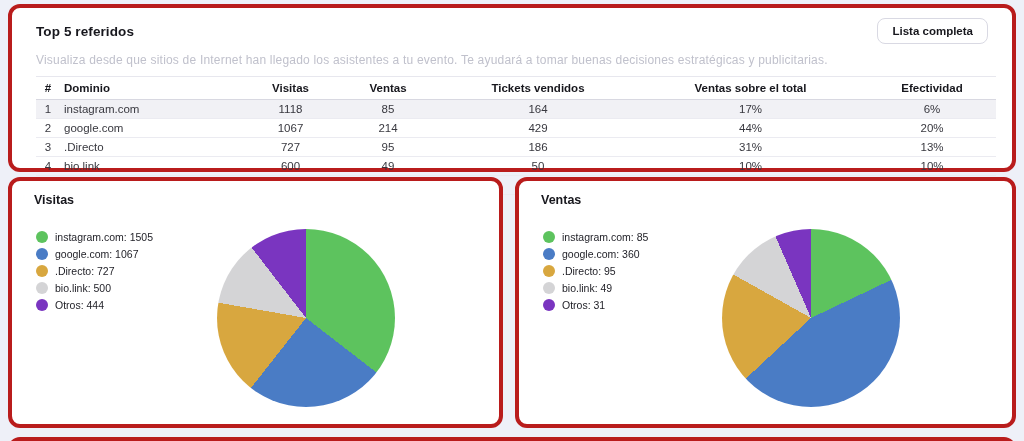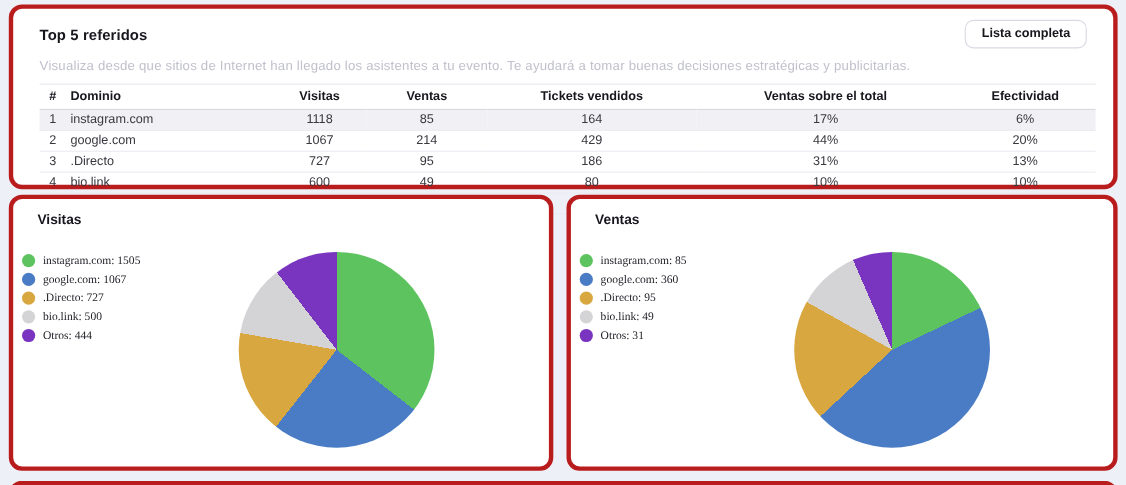--- a/index.html
+++ b/index.html
@@ -48,21 +48,21 @@
   }
   tr.highlight td { background:#f1f1f5; }
   th:nth-child(1), td:nth-child(1) { text-align:center; }
   th:nth-child(2), td:nth-child(2) { text-align:left; }
   th:nth-child(n+3), td:nth-child(n+3) { text-align:center; }
   
   .chart-card { top:177px; height:251px; padding:12px 22px; }
   .chart-card.left  { left:8px;   width:495px; }
   .chart-card.right { left:515px; width:501px; }
   .chart-title { font-size:12.5px; font-weight:bold; }
-  .legend { position:absolute; left:8px; top:50px;font-family:Liberation Serif, serif; }
+  .legend { position:absolute; left:24px; top:50px; }
   .legend-item { display:flex; align-items:center; gap:7px; margin-bottom:5px; cursor:pointer; }
   .legend-dot { width:12px; height:12px; border-radius:50%; flex:0 0 12px; }
   .legend-label { font-size:10.5px; color:#1d1d24; }
   .pie { position:absolute; width:178px; height:178px; border-radius:50%; top:48px; }
   .chart-card.left  .pie { left:205px; }
   .chart-card.right .pie { left:203px; }
   
   .bottom-sliver { left:8px; top:437px; width:1008px; height:14px; border-radius:12px 12px 0 0; }
 </style>
 </head>
@@ -125,21 +125,21 @@
             <td>95</td>
             <td>186</td>
             <td>31%</td>
             <td>13%</td>
           </tr>
           <tr>
             <td>4</td>
             <td>bio.link</td>
             <td>600</td>
             <td>49</td>
-            <td>80</td>
+            <td>50</td>
             <td>10%</td>
             <td>10%</td>
           </tr>
           <tr>
             <td>5</td>
             <td>Otros</td>
             <td>444</td>
             <td>31</td>
             <td>-</td>
             <td>6%</td>

